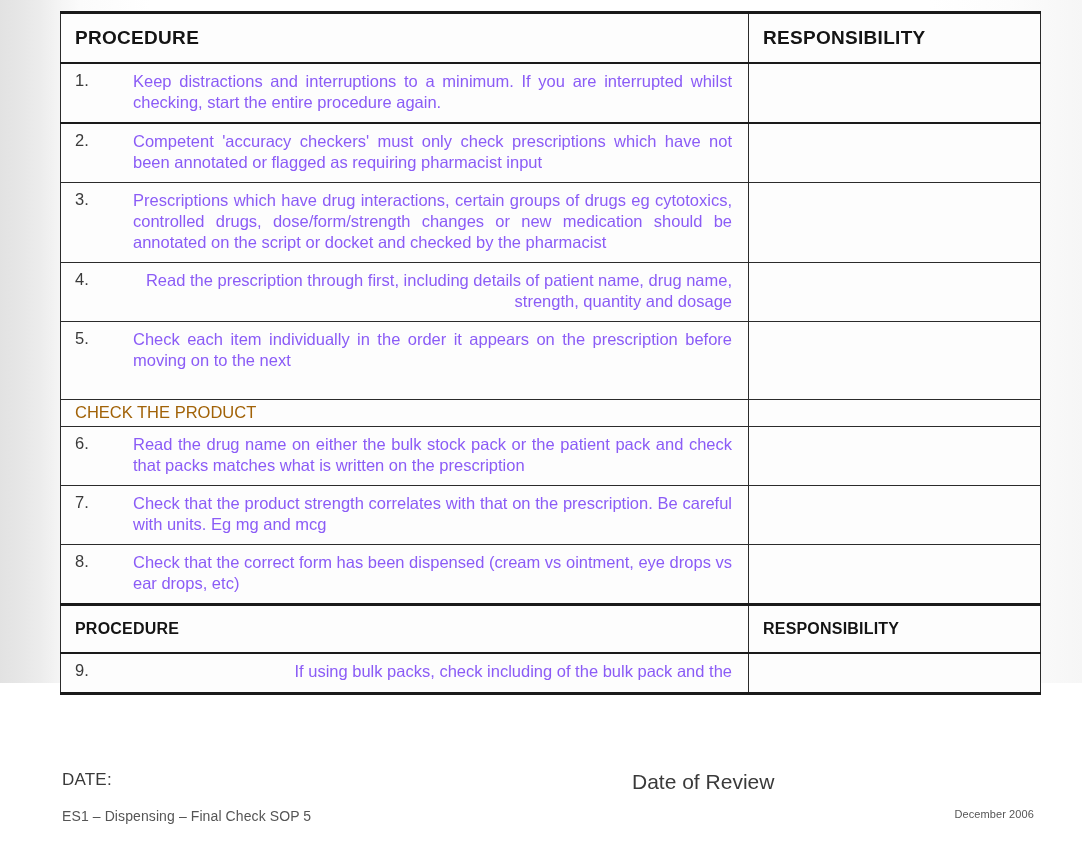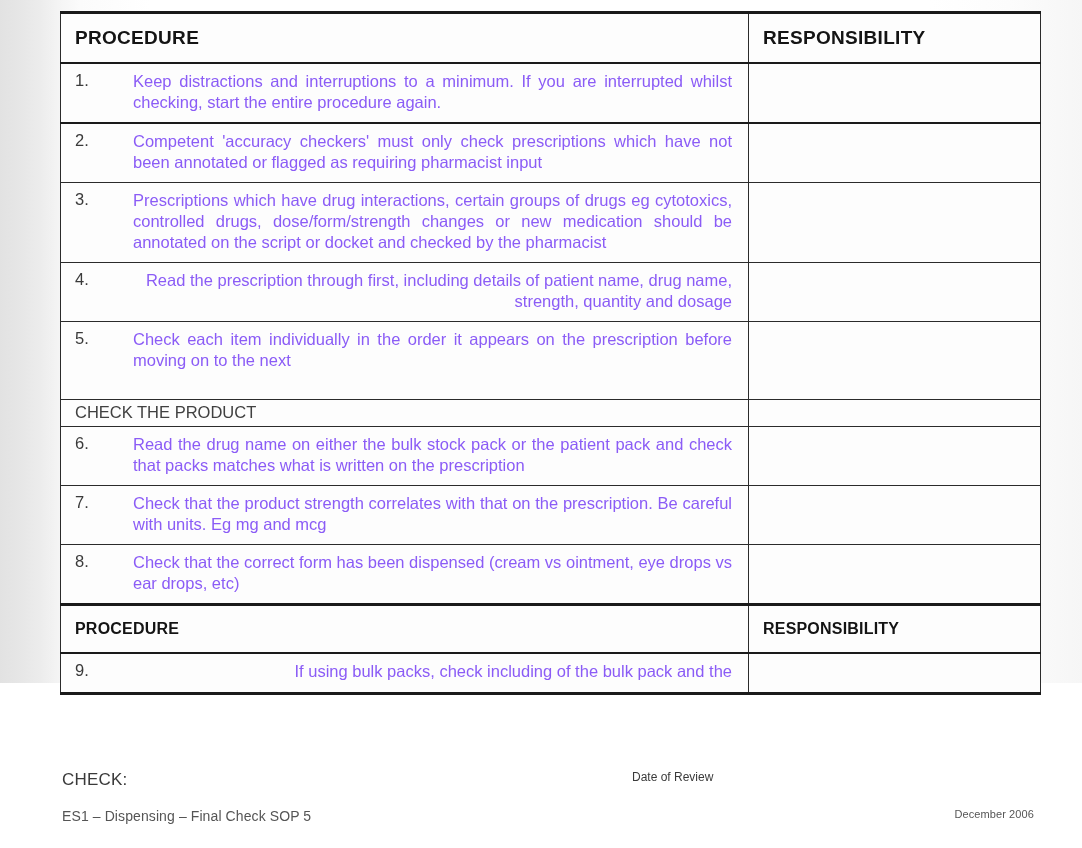--- a/index.html
+++ b/index.html
@@ -107,21 +107,21 @@
     text-align: justify;
     text-justify: inter-word;
   }
   .body.no-justify { text-align: right; }
 
   
   .section-row td { height: 26px; }
   .section-label {
     padding: 3px 0 3px 14px;
     font-size: 16.5px;
-    color: #404040;
+    color: #a16207;
   }
   td.heavy-top { border-top: 2px solid #1a1a1a; }
 
   .table-bottom td { border-bottom: 3px solid #1a1a1a; }
 
   
   .resp { background: #fdfdfd; }
 
   
   .footer-date {
@@ -129,21 +129,21 @@
     left: 62px;
     top: 770px;
     font-size: 17px;
     color: #3a3a3a;
     letter-spacing: .2px;
   }
   .footer-review {
     position: absolute;
     left: 632px;
     top: 770px;
-    font-size: 12px;
+    font-size: 21px;
     color: #3a3a3a;
   }
   .footer-ref {
     position: absolute;
     left: 62px;
     top: 808px;
     font-size: 14px;
     color: #555555;
     letter-spacing: .1px;
   }
@@ -298,19 +298,19 @@
             </div>
           </td>
           <td class="resp">
             <div class="row-text"></div>
           </td>
         </tr>
 
       </tbody>
     </table>
 
-    <div class="footer-date">CHECK:</div>
+    <div class="footer-date">DATE:</div>
     <div class="footer-review">Date of Review</div>
     <div class="footer-ref">ES1 – Dispensing – Final Check SOP 5</div>
     <div class="footer-version">December 2006</div>
 
   </div>
 </div>
 
 </body></html>

